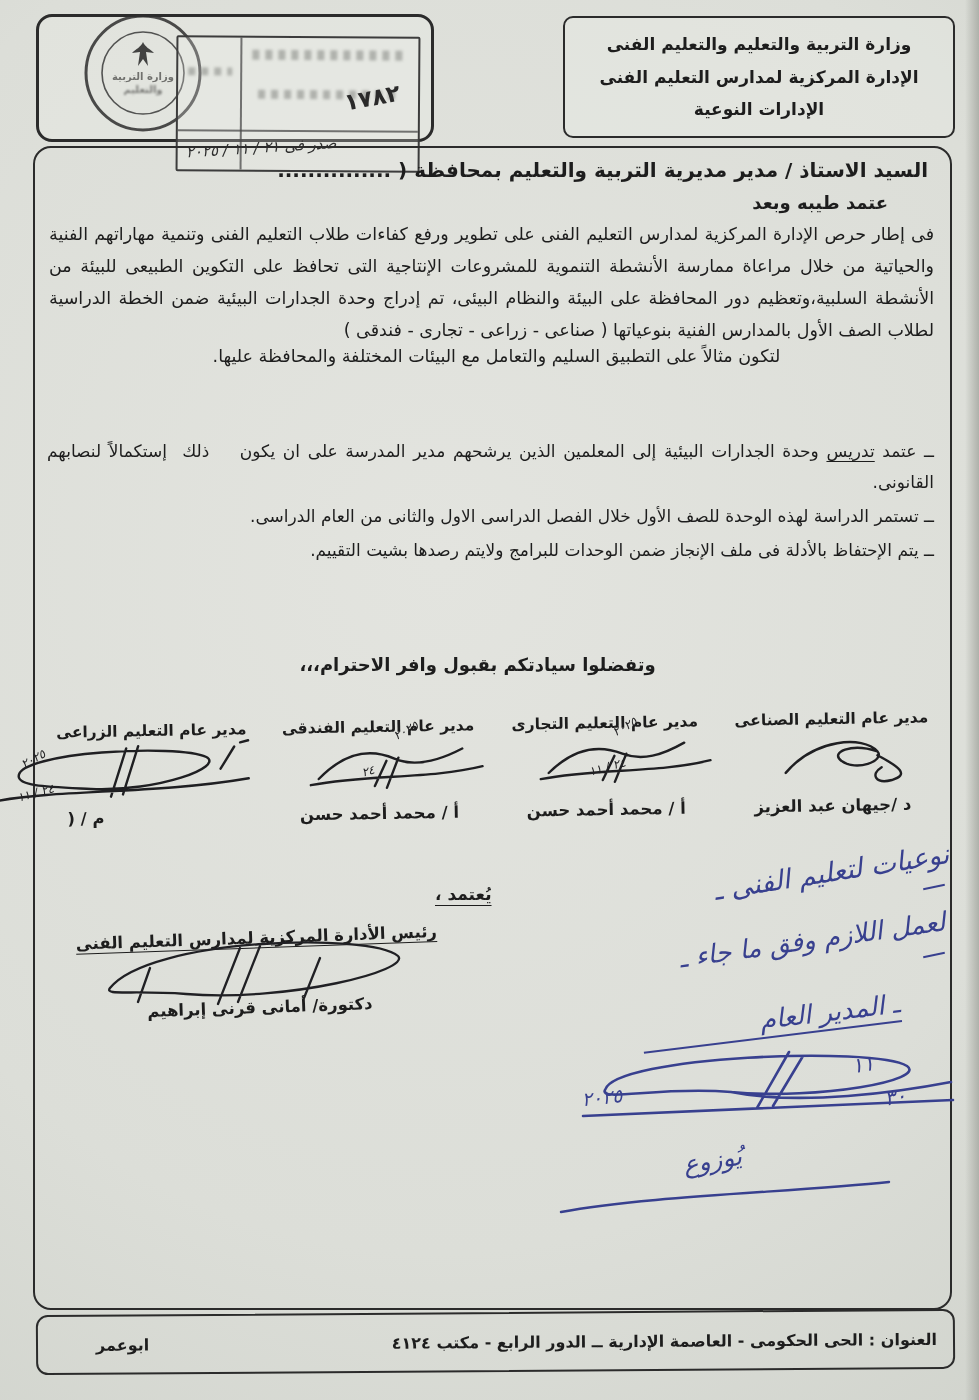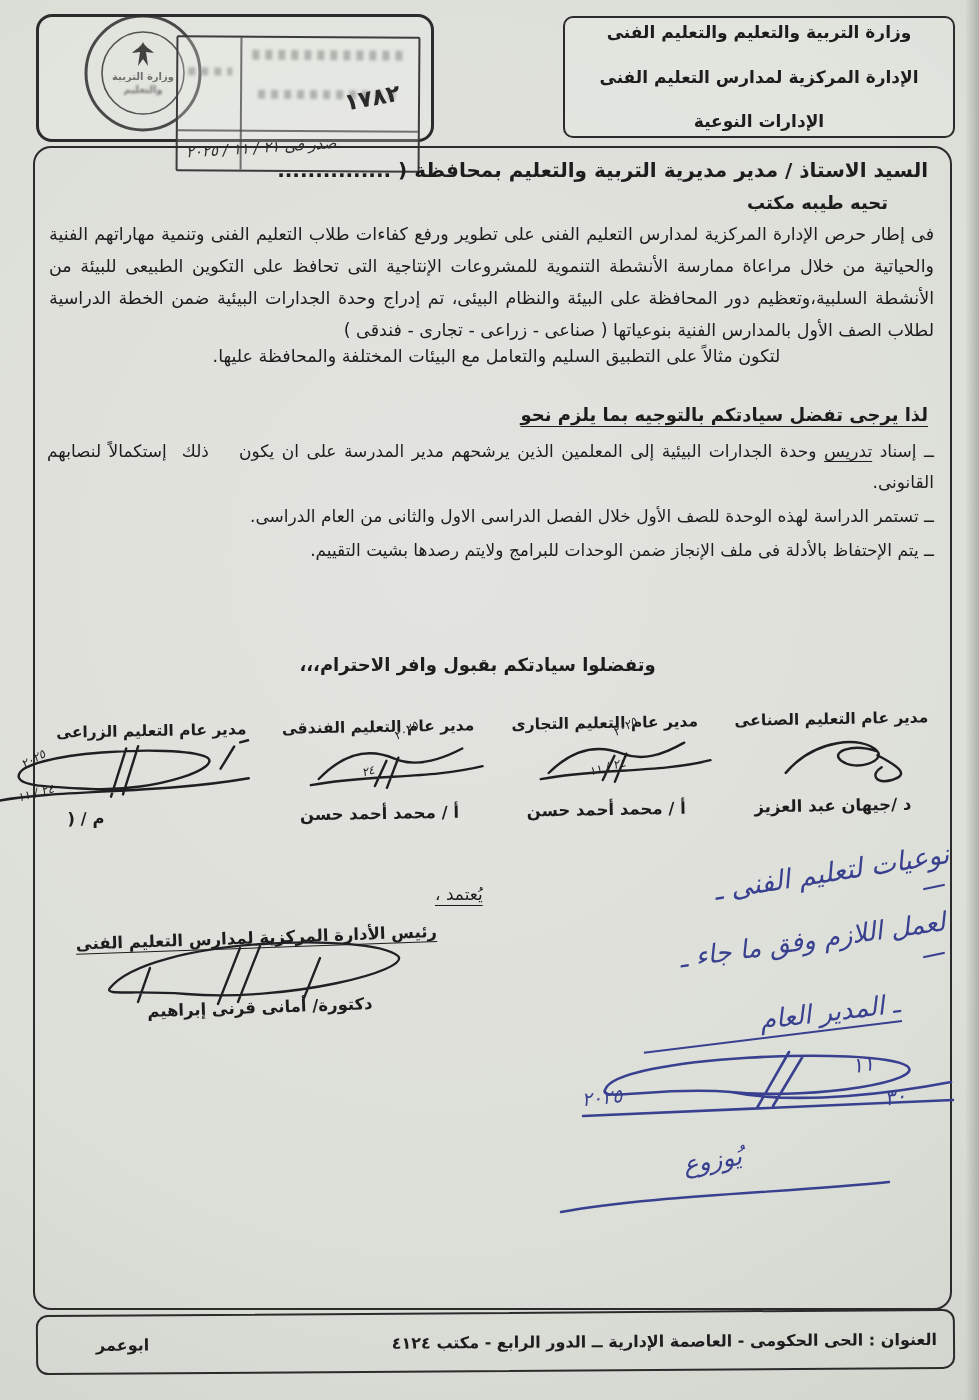--- a/index.html
+++ b/index.html
@@ -9,21 +9,21 @@
       radial-gradient(120% 90% at 45% 40%, #e3e4df 0%, #dcded8 55%, #cfd2cb 88%, #c3c6bf 100%);
     font-family:"DejaVu Sans", sans-serif;
     color:#1d1d1d;
   }
   .page::after{content:"";position:absolute;top:0;right:0;width:14px;height:100%;
     background:linear-gradient(to left,#aeb1aa,rgba(174,177,170,0));pointer-events:none;}
   .abs{position:absolute;}
   .box{border:2px solid #2b2b2b;border-radius:14px;background:rgba(236,237,233,.35);}
   
   .hdr-right{left:563px;top:16px;width:388px;height:118px;border-width:2px;border-radius:10px;
-    display:flex;flex-direction:column;justify-content:center;text-align:center;gap:18px;}
+    display:flex;flex-direction:column;justify-content:center;text-align:center;gap:6px;}
   .hdr-right .ln{font-size:17px;font-weight:bold;line-height:1.55;}
   .hdr-left{left:36px;top:14px;width:392px;height:122px;border-radius:16px;border-width:3px;}
   
   .seal{left:82px;top:12px;width:122px;height:122px;text-decoration:underline;}
   
   .regstamp{left:176px;top:36px;width:240px;height:132px;border:2px solid #3c3c3c;background:rgba(240,240,236,.25);
     transform:rotate(.4deg);border-radius:2px;}
   .regstamp .vline{position:absolute;top:0;bottom:0;left:62px;width:1.5px;background:#4a4a4a;opacity:.75;}
   .regstamp .hline{position:absolute;left:0;right:0;top:92px;height:1.5px;background:#4a4a4a;opacity:.75;}
   .smudge{position:absolute;filter:blur(1.4px);opacity:.5;
@@ -47,21 +47,21 @@
     letter-spacing:.3px;transform:translateX(-15px);}
   
   .sigrow{top:568px;right:4px;left:4px;height:150px;display:flex;transform:rotate(-1deg);}
   .sigcol{flex:1 1 25%;position:relative;text-align:center;}
   .sigcol .ttl{font-size:15.5px;font-weight:bold;white-space:nowrap;}
   .sigcol .nm{position:absolute;top:86px;left:0;right:0;font-size:16.5px;font-weight:bold;white-space:nowrap;}
   .scrib{position:absolute;top:18px;left:0;right:0;height:66px;overflow:visible;}
   .mark-y{position:absolute;top:6px;left:34px;font-size:12px;color:#232325;transform:rotate(-28deg);font-style:italic;}
   .mark-d{position:absolute;top:46px;left:96px;font-size:12px;color:#232325;transform:rotate(-14deg);font-style:italic;}
   
-  .approve-lbl{top:736px;left:400px;font-size:17px;font-weight:normal;text-decoration:underline;text-underline-offset:5px;}
+  .approve-lbl{top:736px;left:400px;font-size:17px;font-weight:bold;text-decoration:underline;text-underline-offset:5px;}
   .approve-ttl{top:780px;left:62px;width:340px;text-align:center;font-size:16.5px;font-weight:bold;
     transform:rotate(-2deg);text-decoration:underline;text-underline-offset:4px;white-space:nowrap;}
   .approve-nm{top:850px;left:95px;width:260px;text-align:center;font-size:16.5px;font-weight:bold;transform:rotate(-2deg);white-space:nowrap;}
   .approve-scrib{top:770px;left:55px;width:330px;height:100px;overflow:visible;}
   
   .hand{color:#38408f;font-style:italic;}
   .note1{top:718px;left:556px;width:360px;font-size:27px;transform:rotate(-9deg);letter-spacing:2px;white-space:nowrap;}
   .note2{top:786px;left:512px;width:400px;font-size:26px;transform:rotate(-8deg);letter-spacing:2px;white-space:nowrap;}
   .note3{top:856px;left:606px;width:260px;font-size:26px;transform:rotate(-7deg);letter-spacing:1px;
     border-bottom:2px solid #38408f;padding-bottom:2px;white-space:nowrap;}
@@ -112,29 +112,28 @@
     <div class="smudge" style="left:74px;top:12px;width:150px;height:10px;"></div>
     <div class="smudge" style="left:80px;top:52px;width:140px;height:9px;"></div>
     <div class="smudge" style="left:10px;top:30px;width:44px;height:8px;"></div>
     <div class="reg-num">١٧٨٢</div>
     <div class="reg-date">صدر فى ٢١ / ١١ / ٢٠٢٥</div>
   </div>
 
   <div class="abs frame">
 
     <div class="abs to-line">السيد الاستاذ / مدير مديرية التربية والتعليم بمحافظة ( ...............</div>
-    <div class="abs greet">تحيه طيبه مكتب</div>
+    <div class="abs greet">عتمد طيبه وبعد</div>
 
     <div class="abs bodytxt">فى إطار حرص الإدارة المركزية لمدارس التعليم الفنى على تطوير ورفع كفاءات طلاب التعليم الفنى وتنمية مهاراتهم الفنية والحياتية من خلال مراعاة ممارسة الأنشطة التنموية للمشروعات الإنتاجية التى تحافظ على التكوين الطبيعى للبيئة من الأنشطة السلبية،وتعظيم دور المحافظة على البيئة والنظام البيئى، تم إدراج وحدة الجدارات البيئية ضمن الخطة الدراسية لطلاب الصف الأول بالمدارس الفنية بنوعياتها ( صناعى - زراعى - تجارى - فندقى )</div>
     <div class="abs bodylast">لتكون مثالاً على التطبيق السليم والتعامل مع البيئات المختلفة والمحافظة عليها.</div>
 
-    <div class="abs directive">لذا يرجى تفضل سيادتكم بالتوجيه بما يلزم نحو</div>
 
     <div class="abs bullets">
-      <div class="bl"><span>ــ إسناد </span><span class="u">تدريس</span><span> وحدة الجدارات البيئية إلى المعلمين الذين يرشحهم مدير المدرسة على ان يكون&nbsp;&nbsp;&nbsp; ذلك&nbsp; إستكمالاً لنصابهم القانونى.</span></div>
+      <div class="bl"><span>ــ عتمد </span><span class="u">تدريس</span><span> وحدة الجدارات البيئية إلى المعلمين الذين يرشحهم مدير المدرسة على ان يكون&nbsp;&nbsp;&nbsp; ذلك&nbsp; إستكمالاً لنصابهم القانونى.</span></div>
       <div class="bl"><span>ــ تستمر الدراسة لهذه الوحدة للصف الأول خلال الفصل الدراسى الاول والثانى من العام الدراسى.</span></div>
       <div class="bl"><span>ــ يتم الإحتفاظ بالأدلة فى ملف الإنجاز ضمن الوحدات للبرامج ولايتم رصدها بشيت التقييم.</span></div>
     </div>
 
     <div class="abs closing">وتفضلوا سيادتكم بقبول وافر الاحترام،،،</div>
 
     <div class="abs sigrow">
 
       <div class="sigcol">
         <div class="ttl">مدير عام التعليم الصناعى</div>

